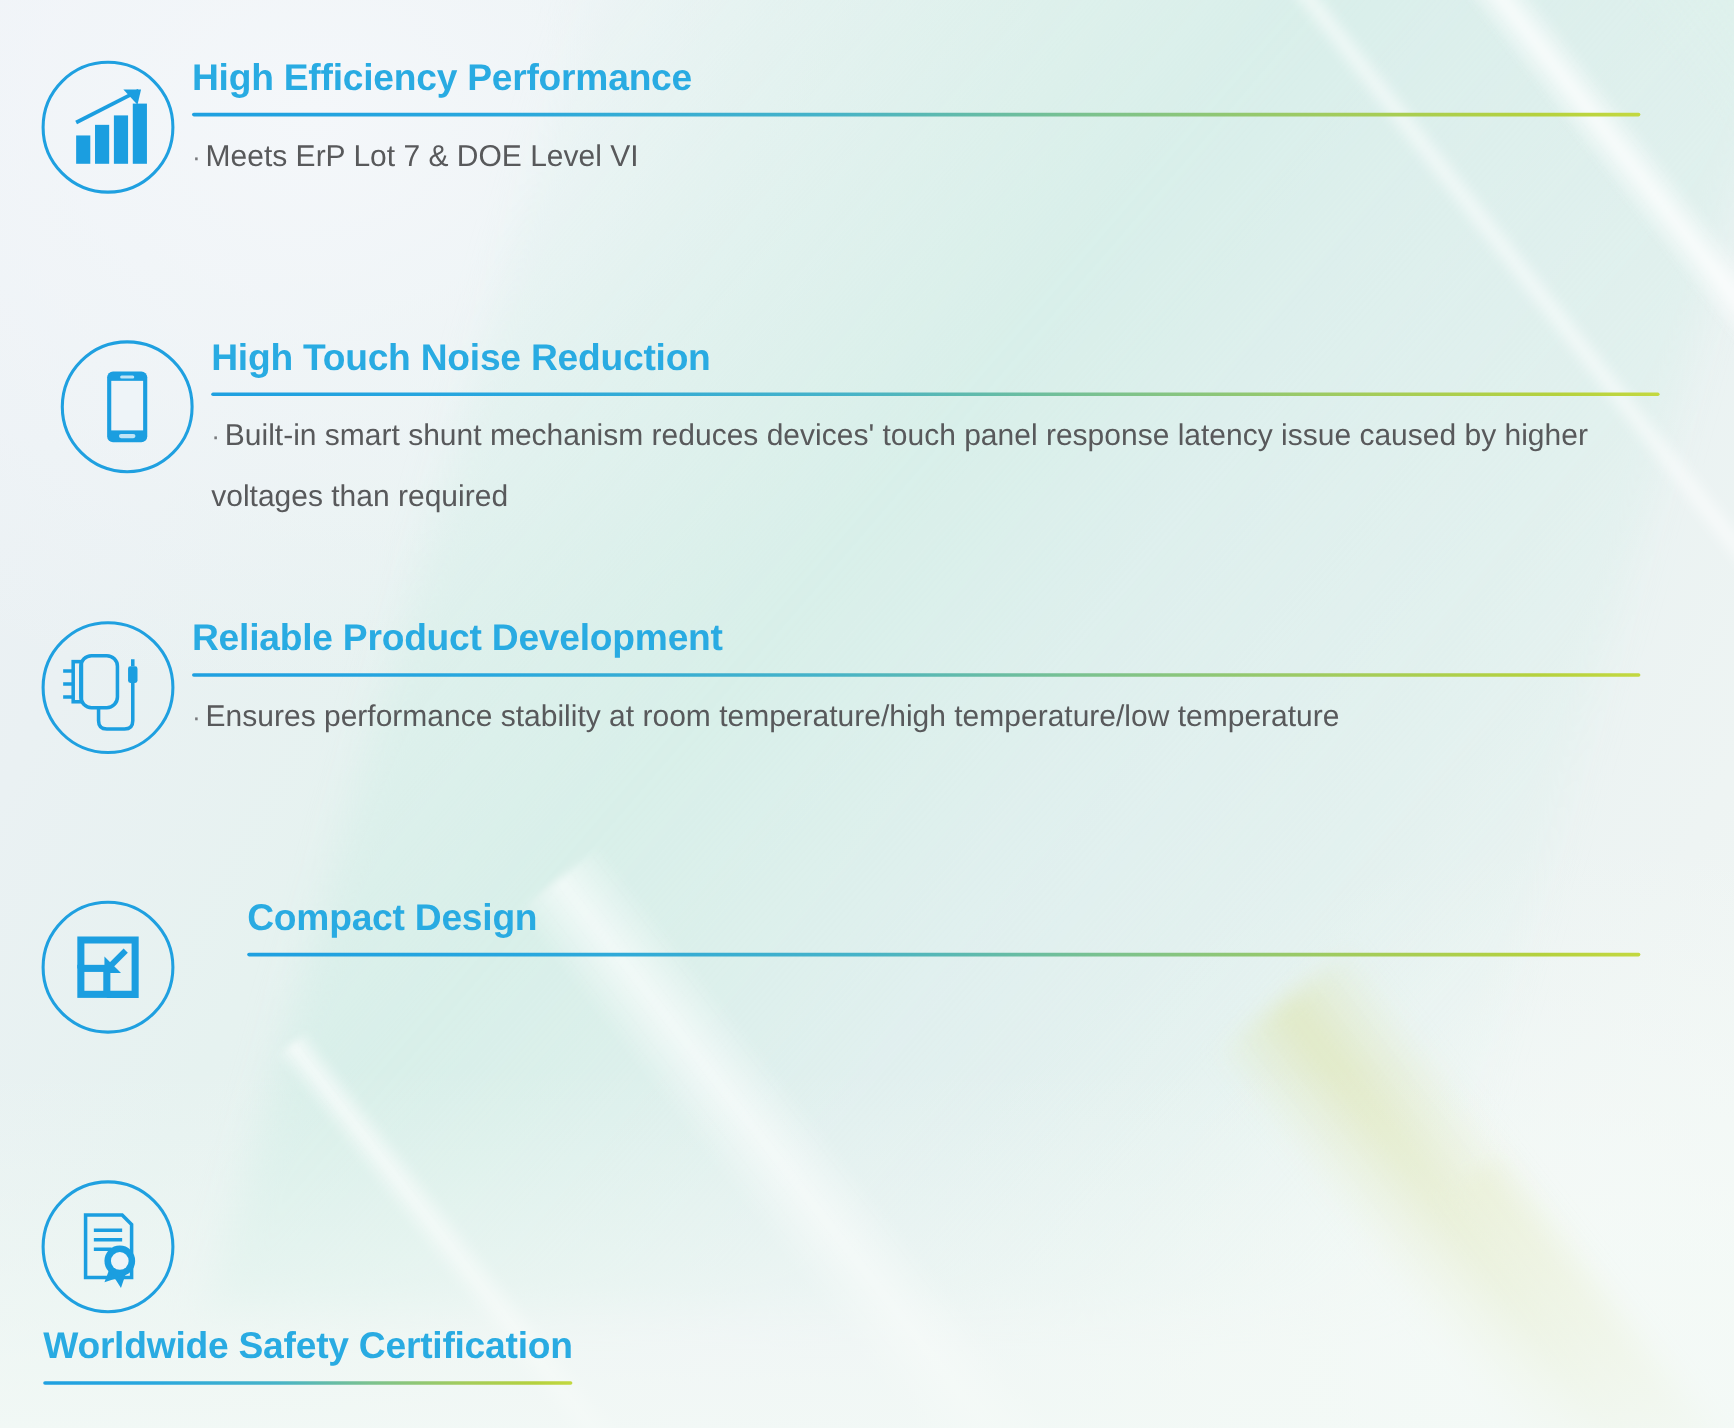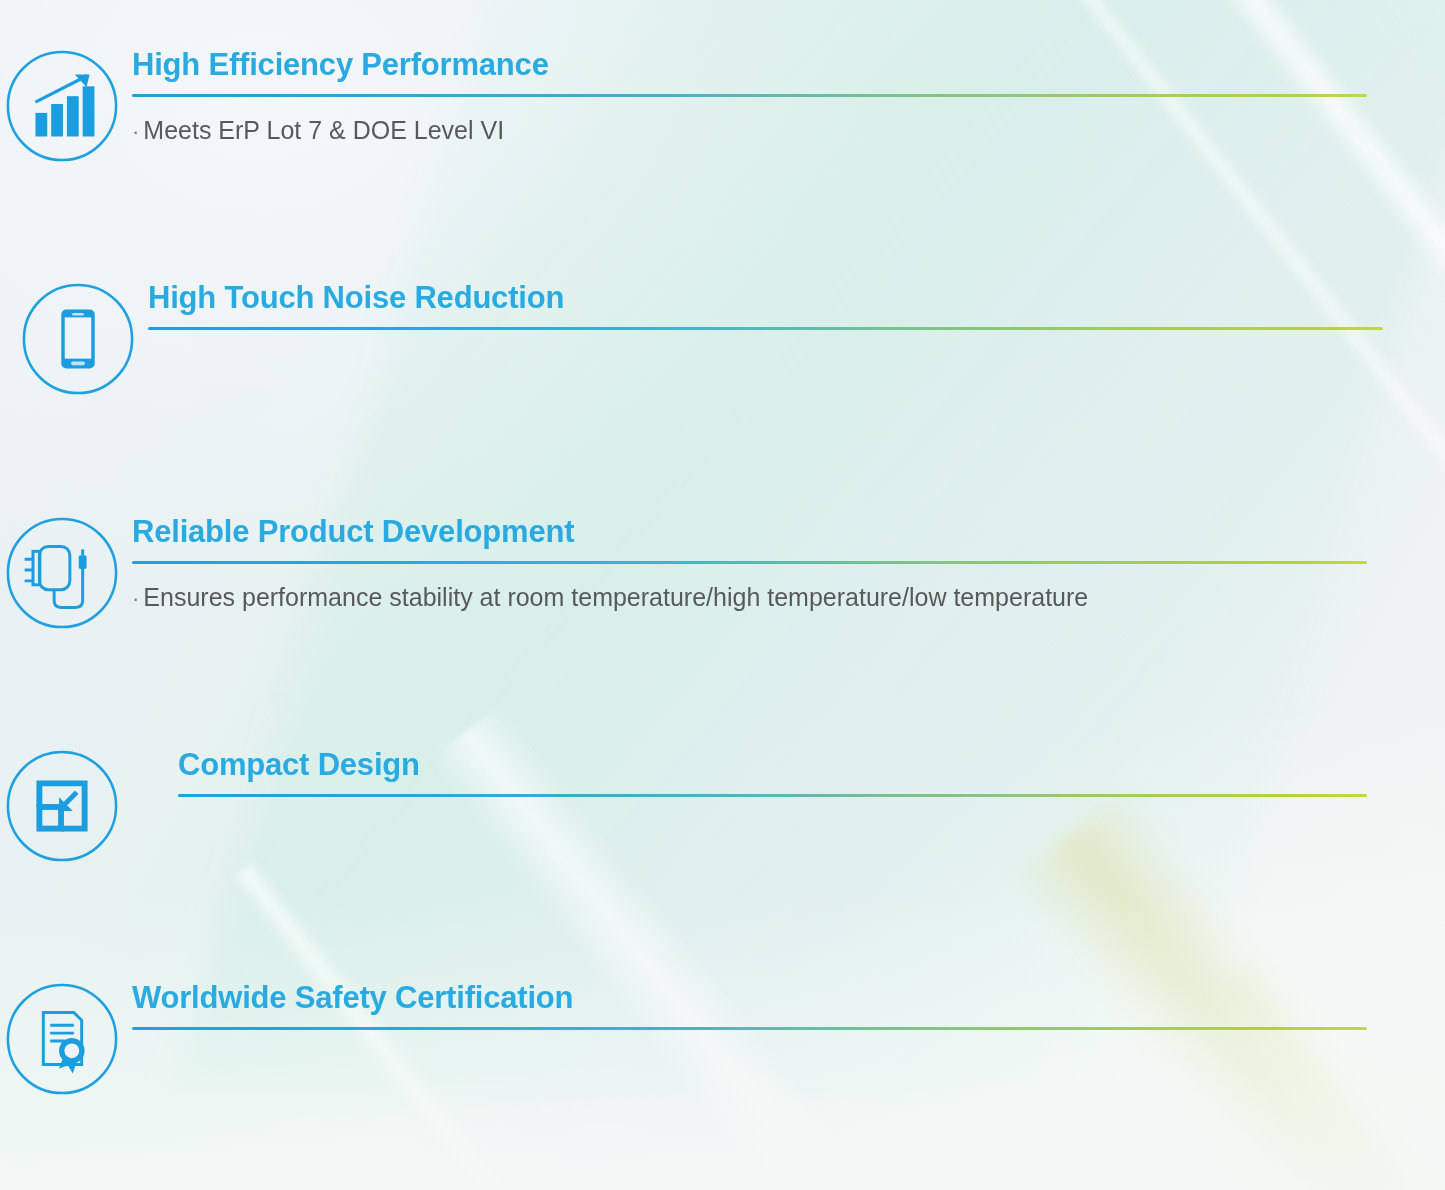--- a/index.html
+++ b/index.html
@@ -91,20 +91,21 @@
     z-index: 2;
     padding: 0;
   }
 
   .feature {
     position: absolute;
     left: 0;
     width: 1445px;
     display: flex;
     align-items: flex-start;
+    padding-left: 28px;
   }
 
   .icon-wrap {
     width: 124px;
     flex: 0 0 124px;
     display: flex;
     justify-content: center;
     padding-top: 2px;
   }
   .icon-circle {
@@ -204,20 +205,23 @@
         <circle cx="60" cy="60" r="55" fill="none" stroke="#1fa0e0" stroke-width="2.6"></circle>
         <rect x="43" y="30" width="34" height="60" rx="5" ry="5" fill="#1b9ee0"></rect>
         <rect x="46.5" y="38" width="27" height="42" fill="#eef4f8"></rect>
         <rect x="54" y="33.5" width="12" height="2.6" rx="1.3" fill="#bfe4f6"></rect>
         <rect x="53" y="83" width="14" height="3.6" rx="1.8" fill="#bfe4f6"></rect>
       </svg>
     </div>
     <div class="feature-body">
       <div class="feature-title">High Touch Noise Reduction</div>
       <div class="divider"></div>
+      <div class="bullet-line wrapped">
+        <span class="dot">·</span><span>Built-in smart shunt mechanism reduces devices' touch panel response latency issue caused by higher voltages than required</span>
+      </div>
     </div>
   </div>
 
   <div class="feature" style="top:512px;justify-content:flex-end;">
     <div class="icon-wrap">
       <svg class="icon-circle" viewBox="0 0 120 120">
         <circle cx="60" cy="60" r="55" fill="none" stroke="#1fa0e0" stroke-width="2.6"></circle>
         <rect x="37" y="33" width="31" height="44" rx="9" ry="9" fill="none" stroke="#1b9ee0" stroke-width="3"></rect>
         <rect x="30.5" y="38" width="7" height="34" fill="none" stroke="#1b9ee0" stroke-width="3"></rect>
         <path d="M22 46 H30.5 M22 57 H30.5 M22 68 H30.5" stroke="#1b9ee0" stroke-width="3" fill="none"></path>
@@ -244,21 +248,21 @@
         <path d="M75 46 L60 61" stroke="#1b9ee0" stroke-width="5" fill="none"></path>
         <path d="M57 65 L57 51 L71 65 Z" fill="#1b9ee0"></path>
       </svg>
     </div>
     <div class="feature-body">
       <div class="feature-title">Compact Design</div>
       <div class="divider"></div>
     </div>
   </div>
 
-  <div class="feature" style="top:978px;">
+  <div class="feature" style="top:978px;flex-direction:column;">
     <div class="icon-wrap">
       <svg class="icon-circle" viewBox="0 0 120 120">
         <circle cx="60" cy="60" r="55" fill="none" stroke="#1fa0e0" stroke-width="2.6"></circle>
         <path d="M41 33 H72 L80 41 V86 H41 Z" fill="none" stroke="#1b9ee0" stroke-width="3"></path>
         <path d="M48 46 H72 M48 54 H72 M48 62 H63" stroke="#1b9ee0" stroke-width="3" fill="none"></path>
         <path d="M63 74 L57 90 L66 87 L71 95 L76 80 Z" fill="#1b9ee0"></path>
         <circle cx="70" cy="72" r="13" fill="#1b9ee0"></circle>
         <circle cx="70" cy="72" r="7.5" fill="#eef4f8"></circle>
       </svg>
     </div>

